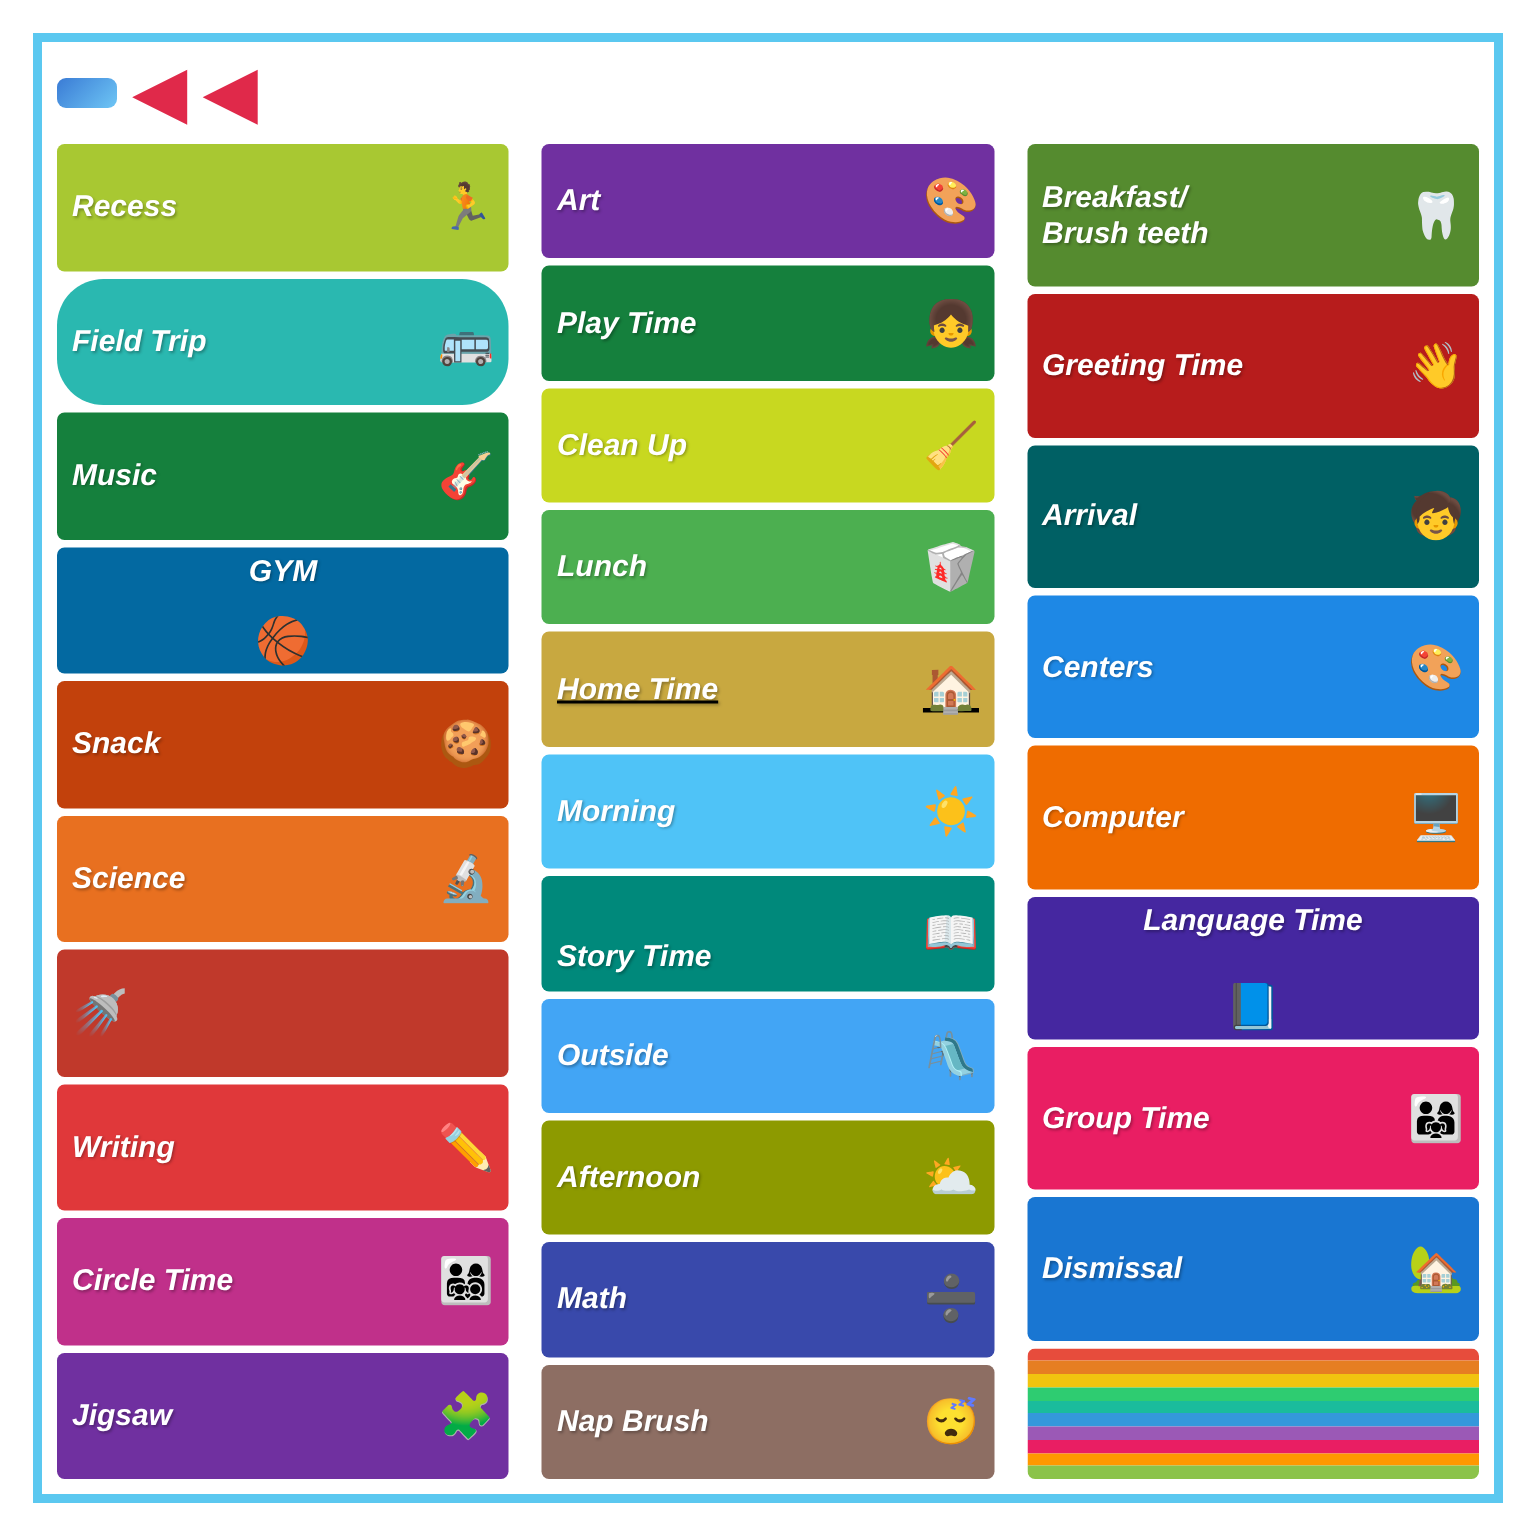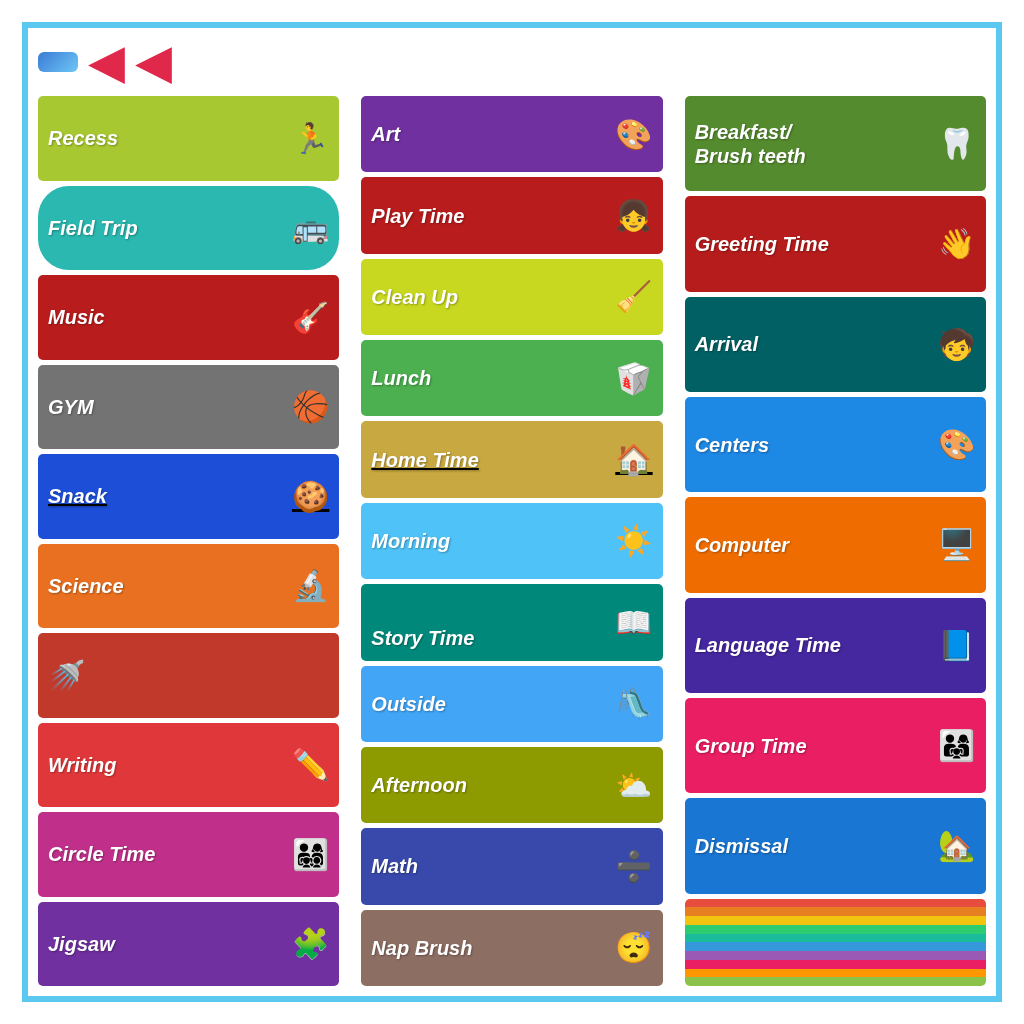--- a/index.html
+++ b/index.html
@@ -75,43 +75,43 @@
       line-height: 1.2;
     }
     .card-icon {
       font-size: 30px;
       min-width: 36px;
       text-align: center;
     }
     
     .c-yellow-green { background-color: #a8c832; }
     .c-teal { background-color: #2ab8b0; border-radius: 31px; }
-    .c-pink { background-color: #b91c1c; }
-    .c-cyan { background-color: #737373; }
-    .c-orange-light { background-color: #1d4ed8; text-decoration: underline; }
+    .c-pink { background-color: #15803d; }
+    .c-cyan { background-color: #0369a1; flex-direction: column; }
+    .c-orange-light { background-color: #c2410c; }
     .c-orange { background-color: #e87020; }
     .c-red-dark { background-color: #c0392b; }
     .c-red { background-color: #e0383a; }
     .c-magenta { background-color: #c0308a; }
     .c-purple-light { background-color: #a855d0; }
     .c-purple { background-color: #7030a0; }
     .c-green { background-color: #4caf50; }
     .c-lime { background-color: #c8d820; }
     .c-teal2 { background-color: #00897b; }
     .c-blue { background-color: #1e88e5; }
     .c-blue-light { background-color: #42a5f5; }
     .c-gold { background-color: #c8a840; text-decoration: underline; }
     .c-sky { background-color: #4fc3f7; }
     .c-olive { background-color: #8d9a00; }
     .c-indigo { background-color: #3949ab; }
     .c-brown { background-color: #8d6e63; }
     .c-salmon { background-color: #ef6c00; }
     .c-green2 { background-color: #558b2f; }
     .c-teal3 { background-color: #006064; }
-    .c-deep-purple { background-color: #4527a0; }
+    .c-deep-purple { background-color: #4527a0; flex-direction: column; }
     .c-deep-red { background-color: #b71c1c; }
     .c-pink2 { background-color: #e91e63; }
     .c-blue2 { background-color: #1976d2; }
     .stripe-block {
       flex: 1;
       display: flex;
       flex-direction: column;
       gap: 0;
       border-radius: 5px;
       overflow: hidden;

